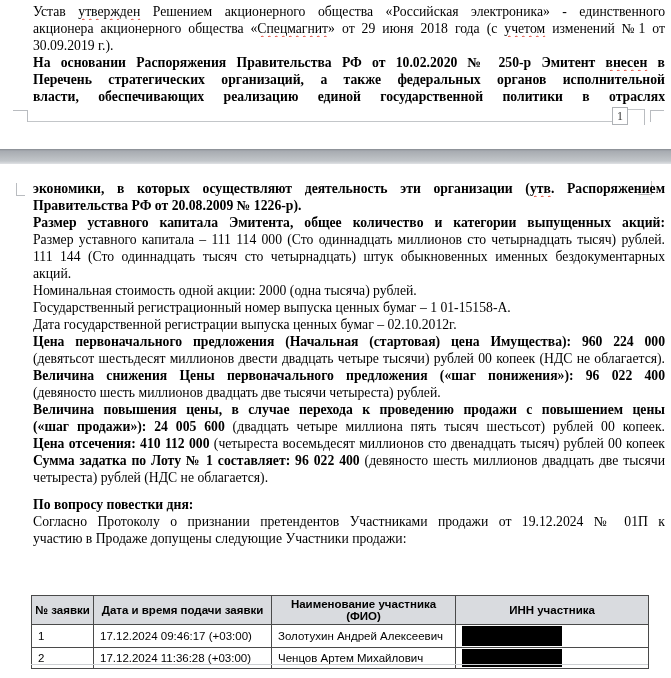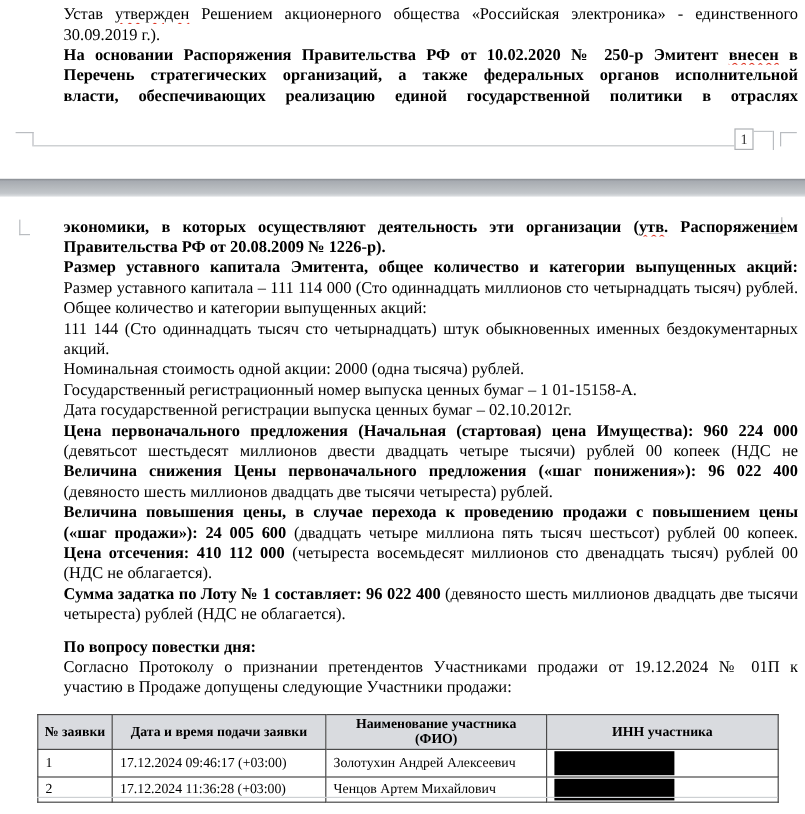--- a/index.html
+++ b/index.html
@@ -6,52 +6,53 @@
   .screen{position:relative;width:671px;height:678px;background:#fff;overflow:hidden;
           font-family:"Liberation Serif",serif;color:#000;}
   .page{position:absolute;left:0;width:671px;background:#fff;}
   .page1{top:0;height:149px;}
   .page2{top:164px;height:514px;}
   .gap-band{position:absolute;left:0;top:149px;width:671px;height:15px;
             background:linear-gradient(180deg,#878b91 0,#a7abb1 2px,#b4b8bc 45%,#c2c6ca 80%,#e0e2e5 100%);}
   
   .textcol{position:absolute;left:33px;right:6px;top:3px;}
   .textcol2{position:absolute;left:33px;right:6px;top:16px;}
-  .line{height:17px;overflow:hidden;text-align:justify;font-size:13.7px;line-height:17px;white-space:normal;margin-left:20px;}
+  .line{height:17px;overflow:hidden;text-align:justify;font-size:13.7px;line-height:17px;white-space:normal;}
   .line.j{text-align-last:justify;}
   .line.blank{height:10px;}
   .b{font-weight:bold;}
   .spell{text-decoration:underline wavy #e03a2a 1px;text-underline-offset:2px;}
   
   .mark{position:absolute;background:#b9bcc0;}
   .fline{position:absolute;background:#c3c6c9;height:1px;}
   .pn-box{position:absolute;left:612px;top:107px;width:14px;height:16px;border:1px solid #aeb1b5;
           background:#fff;font-size:12px;line-height:16px;text-align:center;color:#333;}
   
   table.participants{position:absolute;left:31px;top:431px;width:617px;border-collapse:collapse;
-          table-layout:fixed;font-family:Liberation Serif, serif;font-size:11.5px;color:#000;padding-left:12px;}
+          table-layout:fixed;font-family:Liberation Sans, sans-serif;font-size:11.5px;color:#000;padding-left:12px;}
   table.participants th,table.participants td{border:1px solid #4a4a4a;overflow:hidden;}
   table.participants th{background:#d9dbdf;font-weight:bold;text-align:center;vertical-align:middle;
           padding:2px 1px;line-height:12px;white-space:pre-line;}
   table.participants td{padding:1px 4px 1px 6px;vertical-align:middle;white-space:nowrap;}
   tr.r1{height:20px;} tr.r2{height:18px;}
   td.numcell{padding-left:4px;}
   td.inncell{padding:0;}
   .redaction{width:100px;background:#000;}
   tr.r1 .redaction{height:20px;} tr.r2 .redaction{height:18px;}
   .table-shadowline{position:absolute;left:31px;top:500px;width:617px;height:1px;background:#cdd0d3;}
 </style>
 </head>
 <body>
 
 <div class="screen">
 
   <section class="page page1">
     <div class="textcol" id="page1-lines">
         <div class="line j"><span>Устав </span><span class="spell">утвержден</span><span> Решением акционерного общества «Российская электроника» - единственного</span></div>
+        <div class="line j"><span>акционера акционерного общества «</span><span class="spell">Спецмагнит</span><span>» от 29 июня 2018 года (с </span><span class="spell">учетом</span><span> изменений №1 от</span></div>
         <div class="line"><span>30.09.2019 г.).</span></div>
         <div class="line j"><span class="b">На основании Распоряжения Правительства РФ от 10.02.2020 № 250-р Эмитент </span><span class="b spell">внесен</span><span class="b"> в</span></div>
         <div class="line j"><span class="b">Перечень стратегических организаций, а также федеральных органов исполнительной</span></div>
         <div class="line j"><span class="b">власти, обеспечивающих реализацию единой государственной политики в отраслях</span></div>
       </div>
 
     <div class="mark" style="left:13px;top:110px;width:15px;height:1px;"></div>
     <div class="mark" style="left:27px;top:110px;width:1px;height:12px;"></div>
     <div class="fline" style="left:28px;top:121px;width:584px;"></div>
     <div class="pn-box">1</div>
@@ -68,34 +69,32 @@
     <div class="mark" style="left:16px;top:19px;width:1px;height:13px;"></div>
     <div class="mark" style="left:16px;top:31px;width:9px;height:1px;"></div>
     <div class="mark" style="left:651px;top:17px;width:1px;height:14px;"></div>
     <div class="mark" style="left:638px;top:30px;width:14px;height:1px;"></div>
 
     <div class="textcol2" id="page2-lines">
         <div class="line j"><span class="b">экономики, в которых осуществляют деятельность эти организации (</span><span class="b spell">утв.</span><span class="b"> Распоряжением</span></div>
         <div class="line"><span class="b">Правительства РФ от 20.08.2009 № 1226-р).</span></div>
         <div class="line j"><span class="b">Размер уставного капитала Эмитента, общее количество и категории выпущенных акций:</span></div>
         <div class="line j"><span>Размер уставного капитала – 111 114 000 (Сто одиннадцать миллионов сто четырнадцать тысяч) рублей.</span></div>
-        <div class="line"><span>Общее количество и категории выпущенных акций:</span></div>
         <div class="line j"><span>111 144 (Сто одиннадцать тысяч сто четырнадцать) штук обыкновенных именных бездокументарных</span></div>
         <div class="line"><span>акций.</span></div>
         <div class="line"><span>Номинальная стоимость одной акции: 2000 (одна тысяча) рублей.</span></div>
         <div class="line"><span>Государственный регистрационный номер выпуска ценных бумаг – 1 01-15158-А.</span></div>
         <div class="line"><span>Дата государственной регистрации выпуска ценных бумаг – 02.10.2012г.</span></div>
         <div class="line j"><span class="b">Цена первоначального предложения (Начальная (стартовая) цена Имущества): 960 224 000</span></div>
         <div class="line j"><span>(девятьсот шестьдесят миллионов двести двадцать четыре тысячи) рублей 00 копеек (НДС не облагается).</span></div>
         <div class="line j"><span class="b">Величина снижения Цены первоначального предложения («шаг понижения»): 96 022 400</span></div>
         <div class="line"><span>(девяносто шесть миллионов двадцать две тысячи четыреста) рублей.</span></div>
         <div class="line j"><span class="b">Величина повышения цены, в случае перехода к проведению продажи с повышением цены</span></div>
         <div class="line j"><span class="b">(«шаг продажи»): 24 005 600 </span><span>(двадцать четыре миллиона пять тысяч шестьсот) рублей 00 копеек.</span></div>
         <div class="line j"><span class="b">Цена отсечения: 410 112 000 </span><span>(четыреста восемьдесят миллионов сто двенадцать тысяч) рублей 00 копеек</span></div>
-        <div class="line"><span>(НДС не облагается).</span></div>
         <div class="line j"><span class="b">Сумма задатка по Лоту № 1 составляет: 96 022 400 </span><span>(девяносто шесть миллионов двадцать две тысячи</span></div>
         <div class="line"><span>четыреста) рублей (НДС не облагается).</span></div>
         <div class="line blank"></div>
         <div class="line"><span class="b">По вопросу повестки дня:</span></div>
         <div class="line j"><span>Согласно Протоколу о признании претендентов Участниками продажи от 19.12.2024 № 01П к</span></div>
         <div class="line"><span>участию в Продаже допущены следующие Участники продажи:</span></div>
       </div>
 
     <table class="participants">
       <colgroup>

